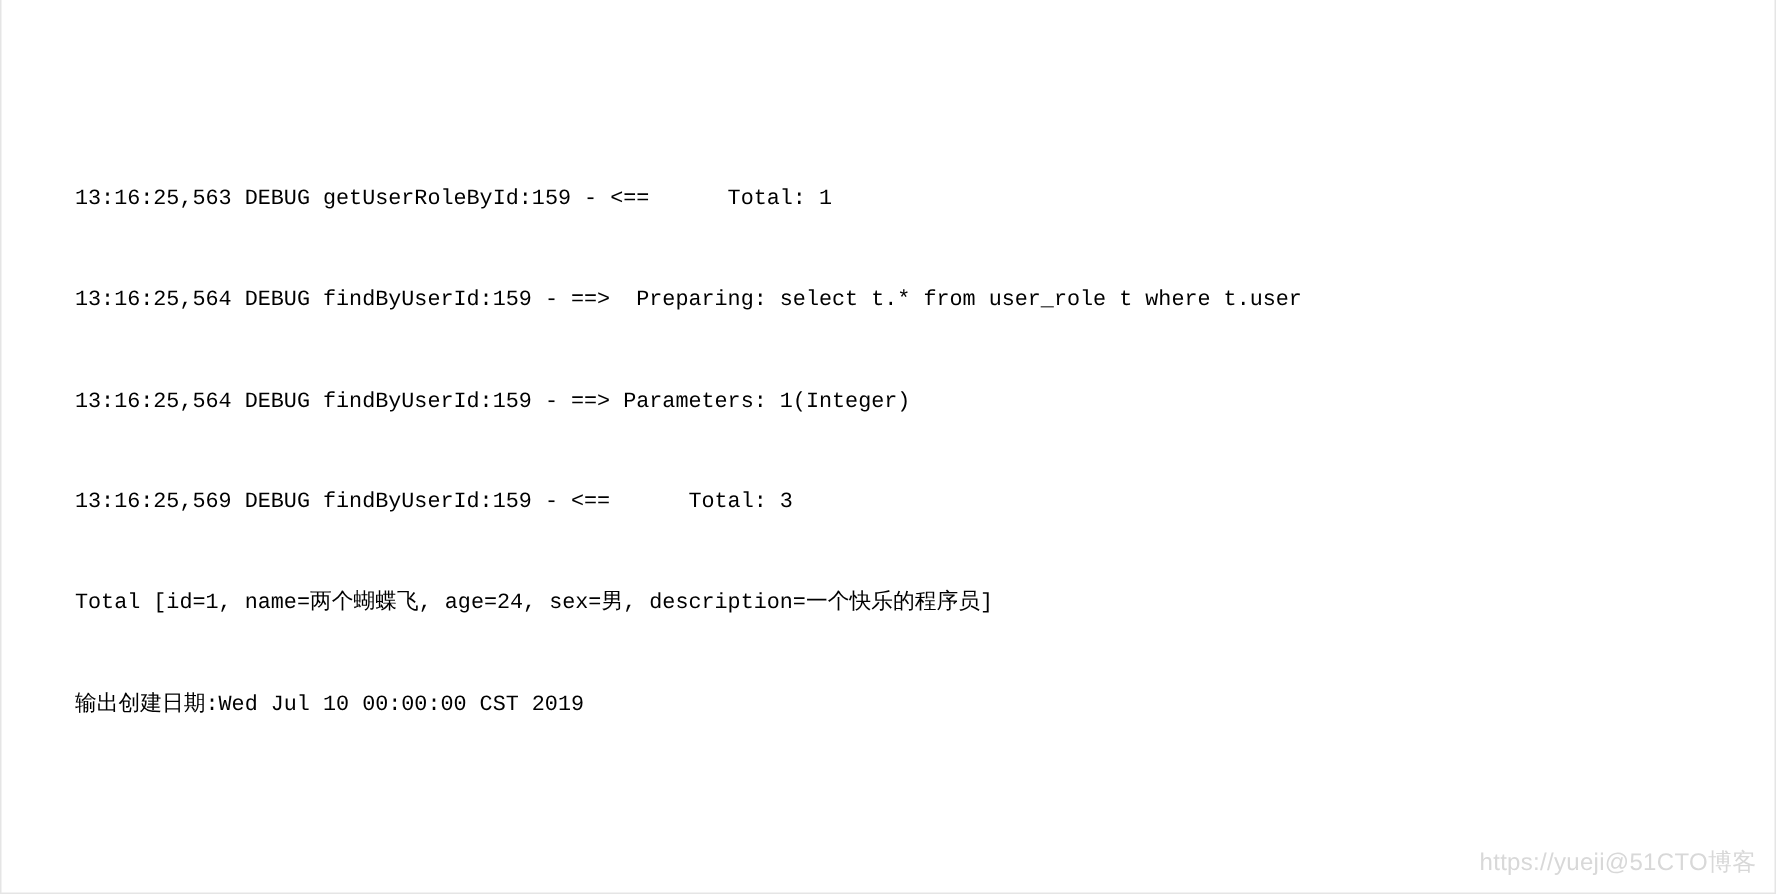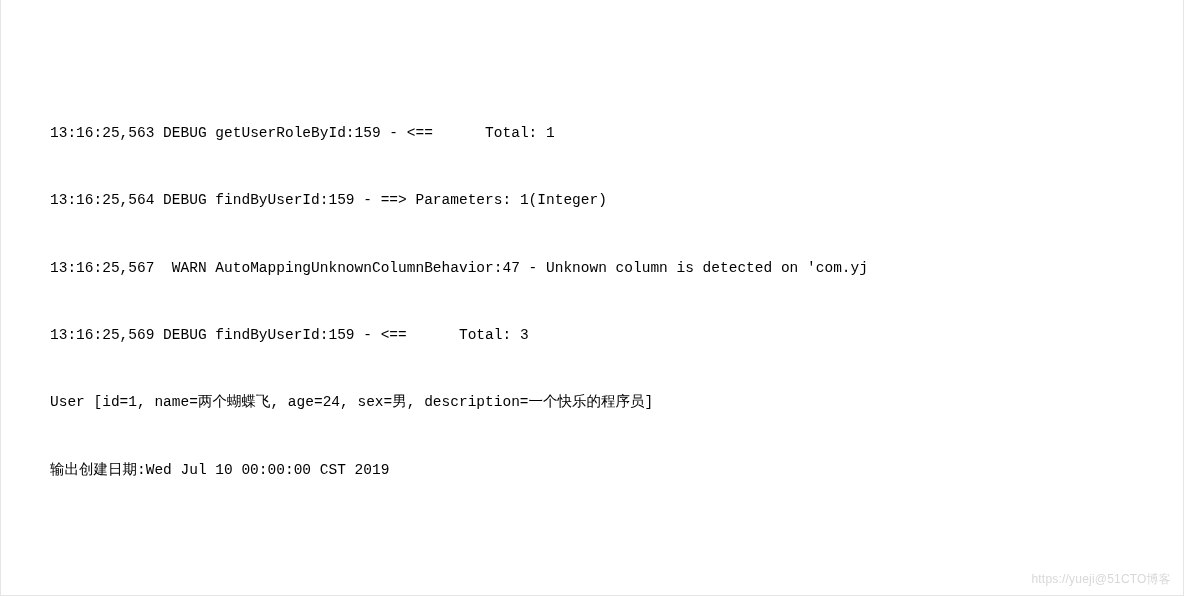--- a/index.html
+++ b/index.html
@@ -28,37 +28,37 @@
     }
     .log-line {
       display: block;
       padding-left: 48px;
     }
     .watermark {
       position: absolute;
       right: 12px;
       bottom: 6px;
       font-family: Arial, sans-serif;
-      font-size: 12px;
+      font-size: 16px;
       color: #d8d8d8;
       white-space: nowrap;
       letter-spacing: 0.2px;
     }
   </style>
 </head>
 <body>
 
 
 
 <div class="log-container" style="margin-top: -13px;">
   <div class="log-line">13:16:25,563 DEBUG getUserRoleById:159 - &lt;==      Total: 1</div>
+  <div class="log-line">13:16:25,564 DEBUG findByUserId:159 - ==&gt;  Preparing: select t.* from user_role t where t.user</div>
   <div class="log-line">13:16:25,564 DEBUG findByUserId:159 - ==&gt; Parameters: 1(Integer)</div>
-  <div class="log-line">13:16:25,567  WARN AutoMappingUnknownColumnBehavior:47 - Unknown column is detected on 'com.yj</div>
   <div class="log-line">13:16:25,569 DEBUG findByUserId:159 - &lt;==      Total: 3</div>
-  <div class="log-line">User [id=1, name=两个蝴蝶飞, age=24, sex=男, description=一个快乐的程序员]</div>
+  <div class="log-line">Total [id=1, name=两个蝴蝶飞, age=24, sex=男, description=一个快乐的程序员]</div>
   <div class="log-line">输出创建日期:Wed Jul 10 00:00:00 CST 2019</div>
   
   
   
   
   
   
   
   
   

